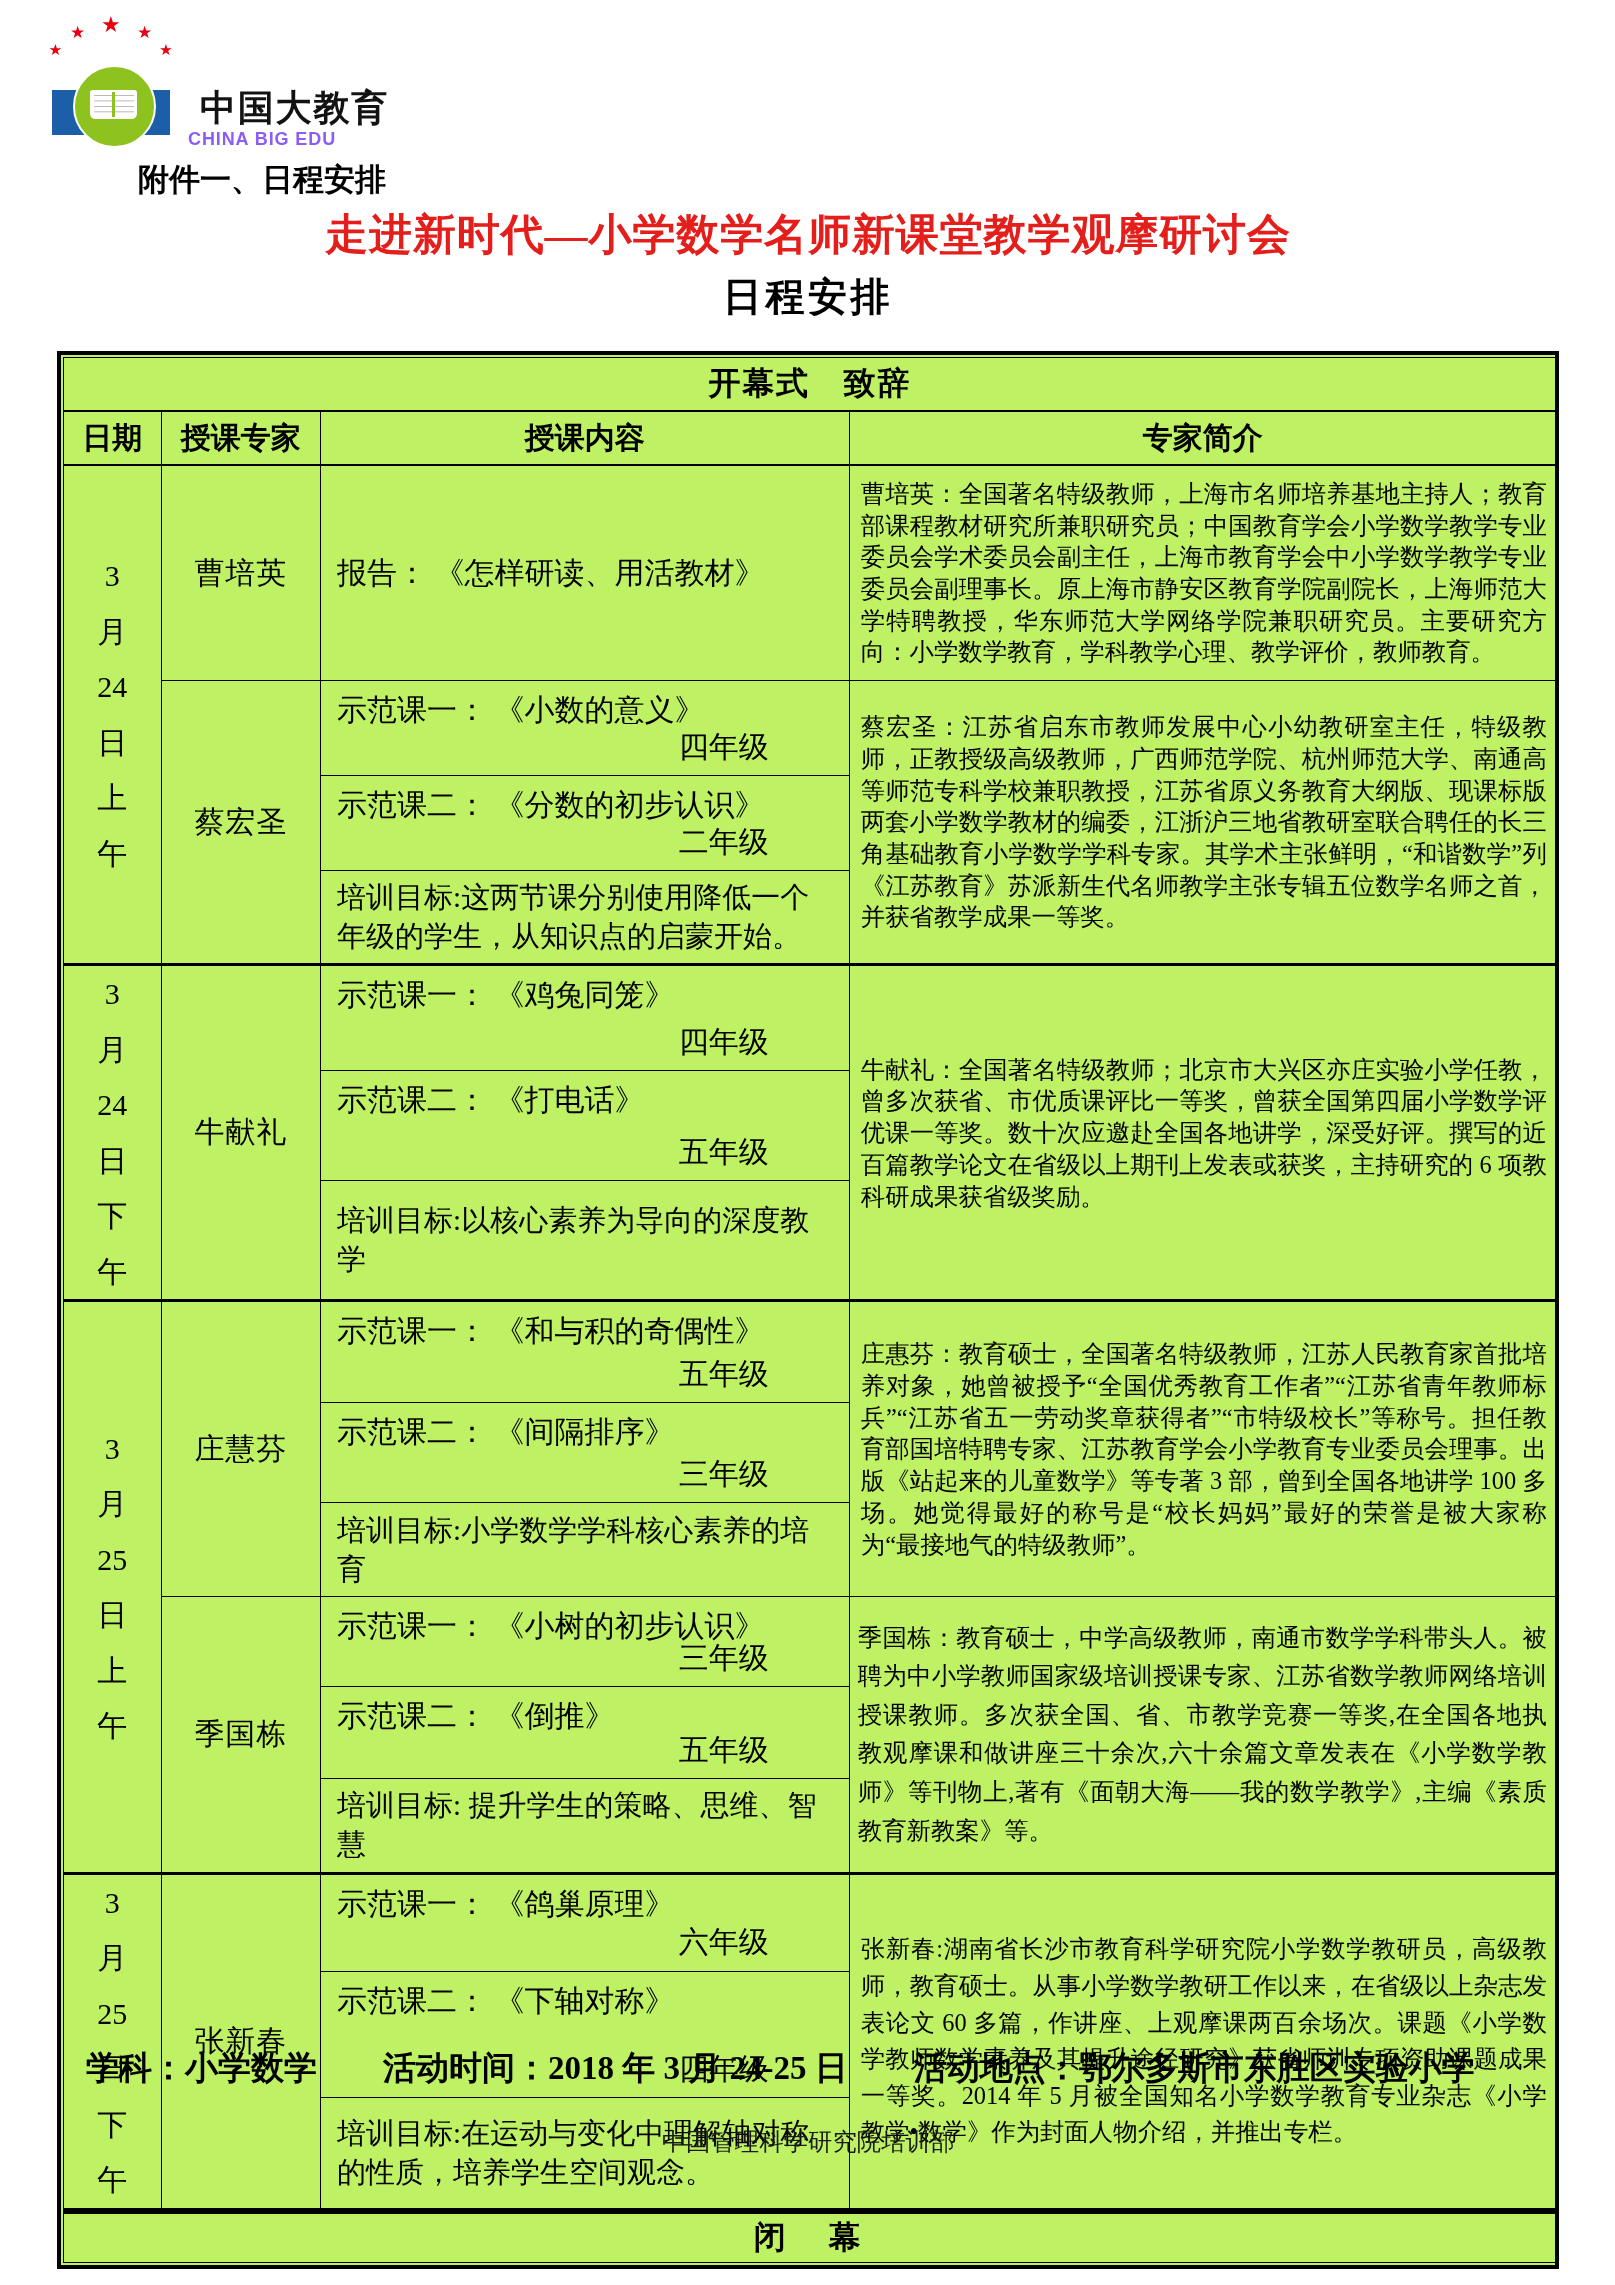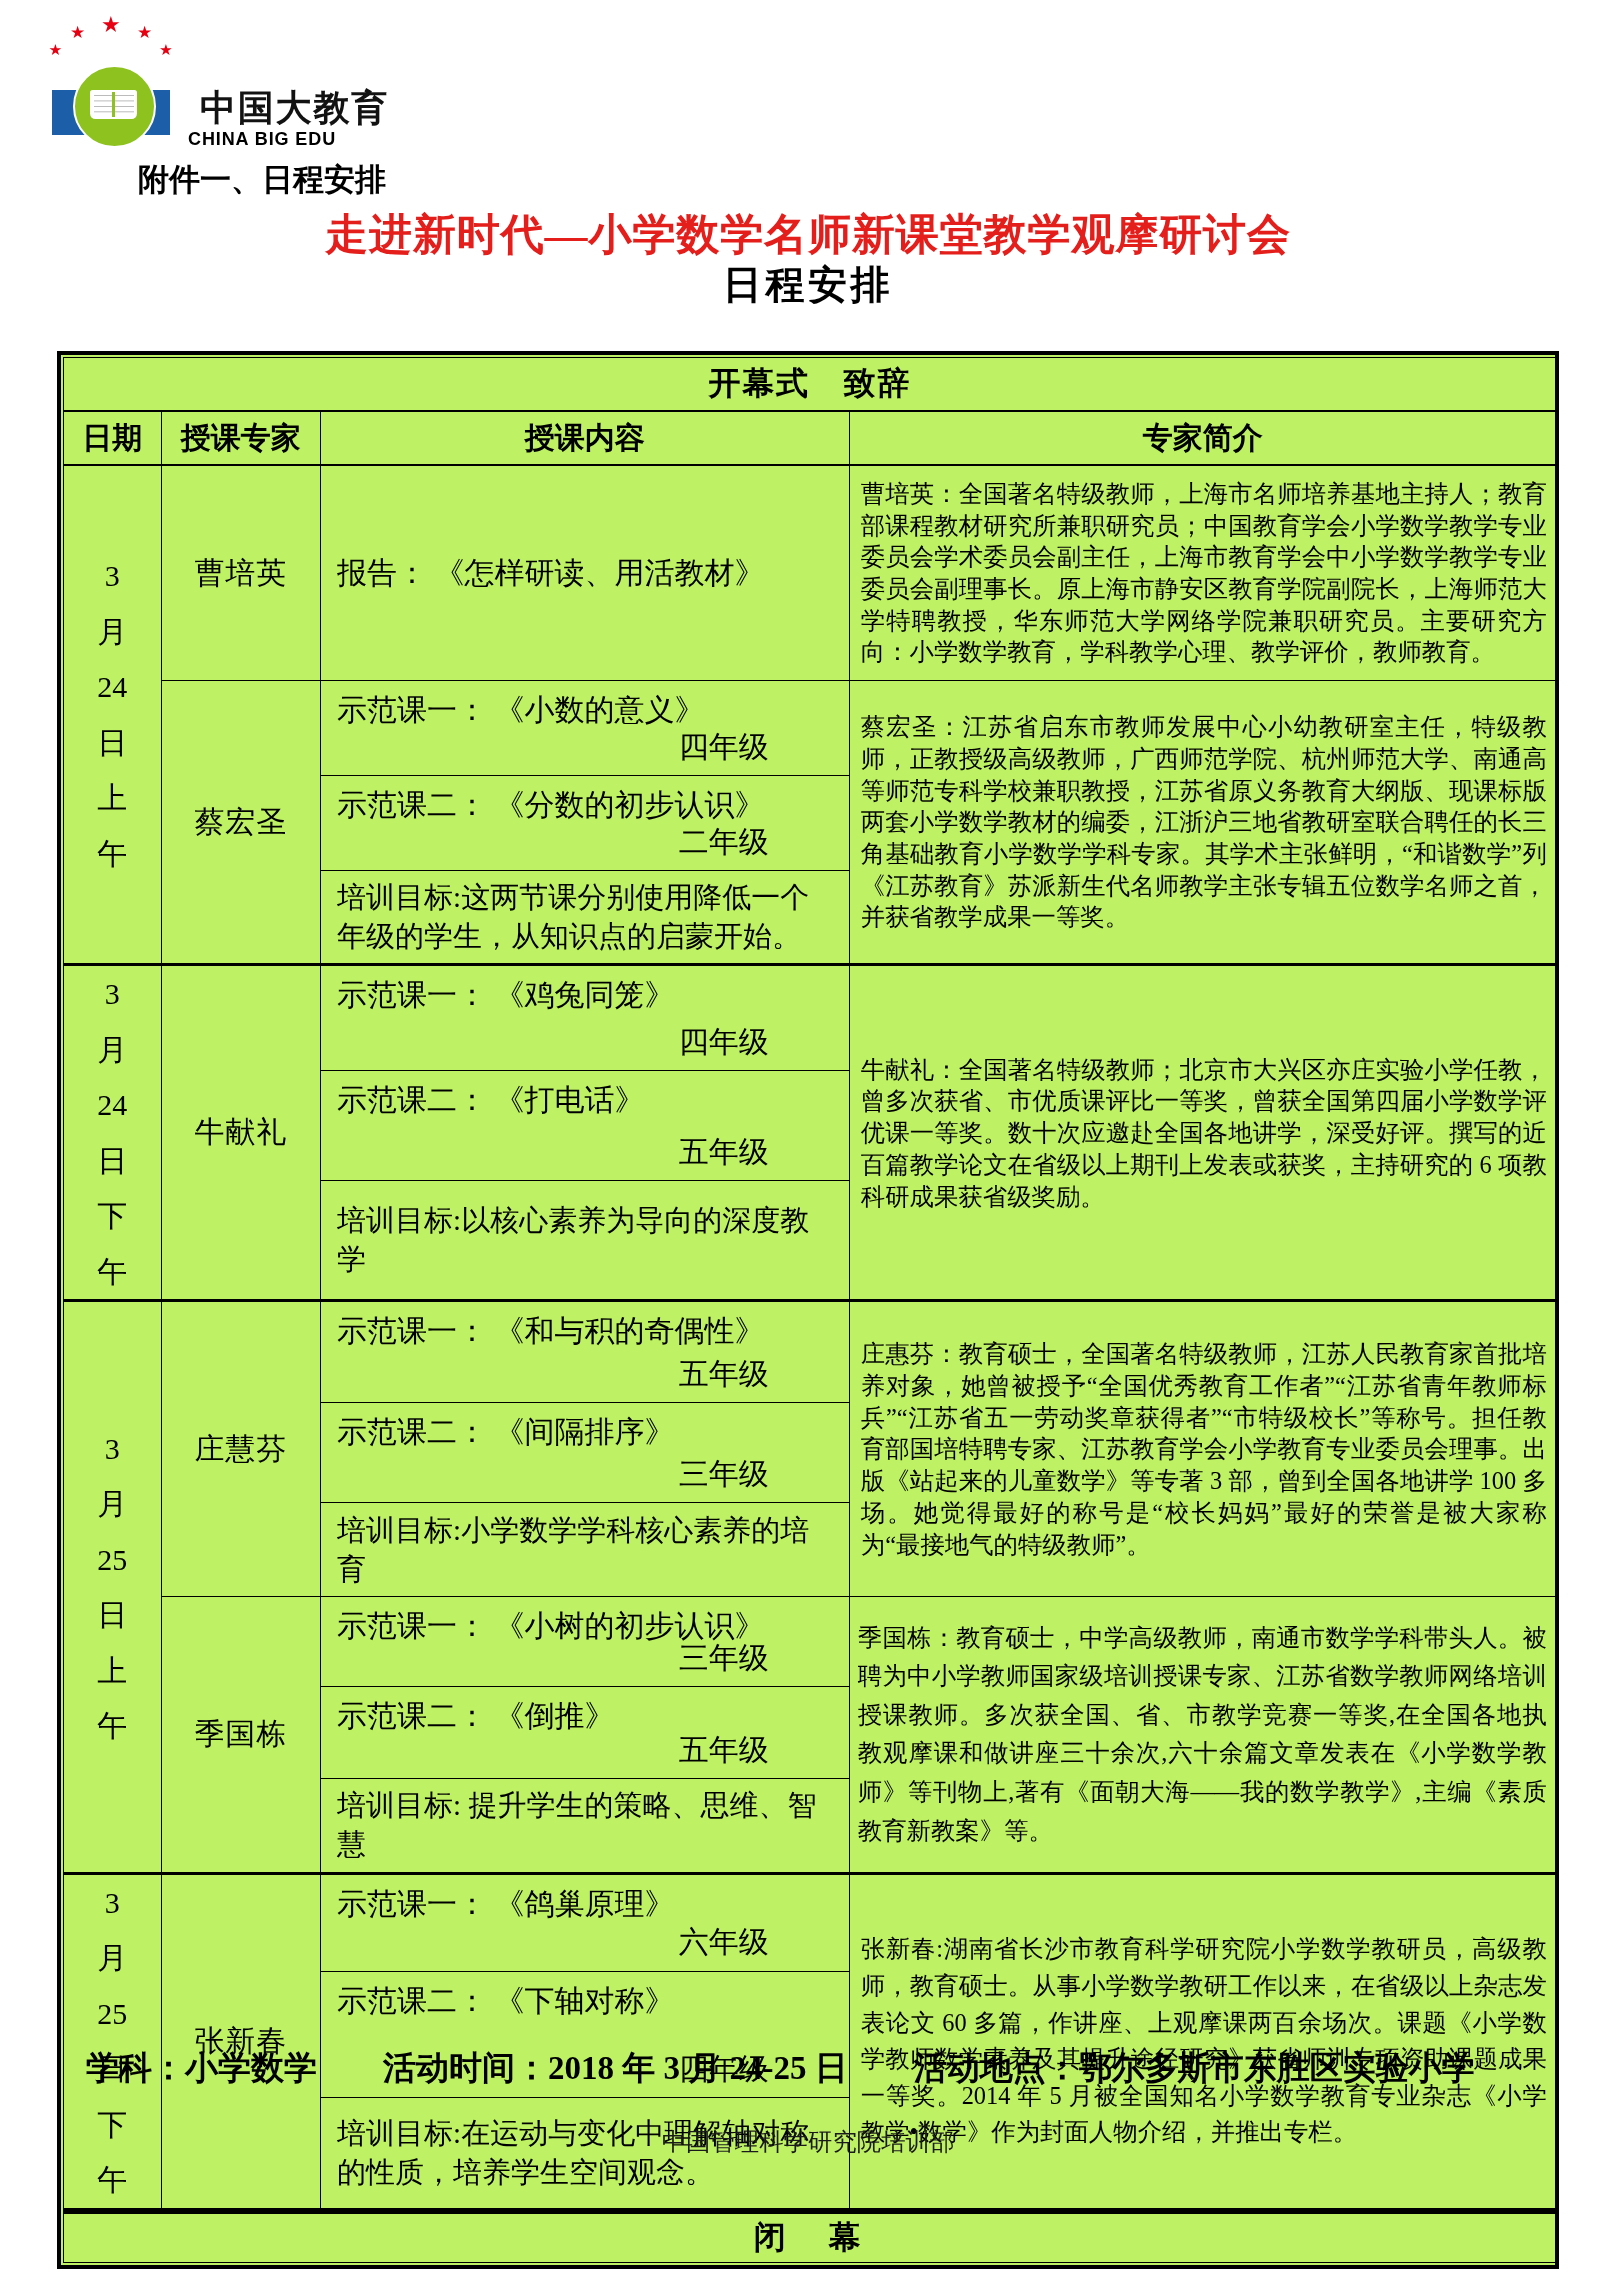--- a/index.html
+++ b/index.html
@@ -12,27 +12,27 @@
   
   .logo { position:absolute; top:12.7px; left:25px; width:380px; height:136px; }
   .logo-star { position:absolute; color:#e60012; line-height:1; }
   .logo-rect { position:absolute; left:27px; top:77px; width:118px; height:45px; background:#1c5fa8; }
   .logo-circle { position:absolute; left:48px; top:52px; width:83px; height:83px; background:#8dc21f; border-radius:50%; border:2.7px solid #fff; }
   .logo-book { position:absolute; left:15.4px; top:23.5px; width:47px; height:29px; background:#fff; border-radius:2.7px 2.7px 5.4px 5.4px; }
   .logo-book::after { content:""; position:absolute; left:22px; top:1.8px; width:2.7px; height:25px; background:#8dc21f; }
   .logo-book::before { content:""; position:absolute; left:3.6px; top:4.5px; width:40px; height:1.8px;
      box-shadow:0 5.4px 0 #bbb, 0 11px 0 #bbb, 0 16.3px 0 #bbb; background:#bbb; }
   .logo-cn { position:absolute; left:175px; top:71px; font-family:"Liberation Sans","DejaVu Sans",sans-serif; font-weight:bold; font-size:36px; letter-spacing:1.8px; color:#121212; }
-  .logo-en { position:absolute; left:163px; top:116px; font-family:"Liberation Sans","DejaVu Sans",sans-serif; font-weight:bold; font-size:18px; letter-spacing:0.9px; color:#000000; }
+  .logo-en { position:absolute; left:163px; top:116px; font-family:"Liberation Sans","DejaVu Sans",sans-serif; font-weight:bold; font-size:18px; letter-spacing:0.9px; color:#8b5cf6; }
   
   .attach-title { position:absolute; top:159px; left:138px;
     font-family:"Liberation Sans","DejaVu Sans",sans-serif; font-weight:bold; font-size:31px; }
   .main-title { position:absolute; top:206px; left:0; width:100%; text-align:center;
     font-weight:bold; font-size:43px; letter-spacing:0.9px; }
-  .sub-title { position:absolute; top:258px; left:0; width:100%; text-align:center;
+  .sub-title { position:absolute; top:270px; left:0; width:100%; text-align:center;
     font-family:"Liberation Sans","DejaVu Sans",sans-serif; font-weight:bold; font-size:39px; letter-spacing:3.6px; }
   
   .table-frame { position:absolute; top:351px; left:57px; width:1502px;
     border:4.5px solid #000; padding:1.8px 1.8px; background:#bef264; }
   table { border-collapse:collapse; table-layout:fixed; width:100%; }
   col.c-date{width:98px} col.c-name{width:159px} col.c-content{width:529px} col.c-intro{width:707px}
   td,th { border:1.8px solid #000; vertical-align:middle; }
   tr.opening td { height:54px; text-align:center;
     font-family:"Liberation Sans","DejaVu Sans",sans-serif; font-weight:bold; font-size:32px; letter-spacing:1.8px; border-bottom:2.7px solid #000;}
   tr.head th { height:54px; text-align:center;

